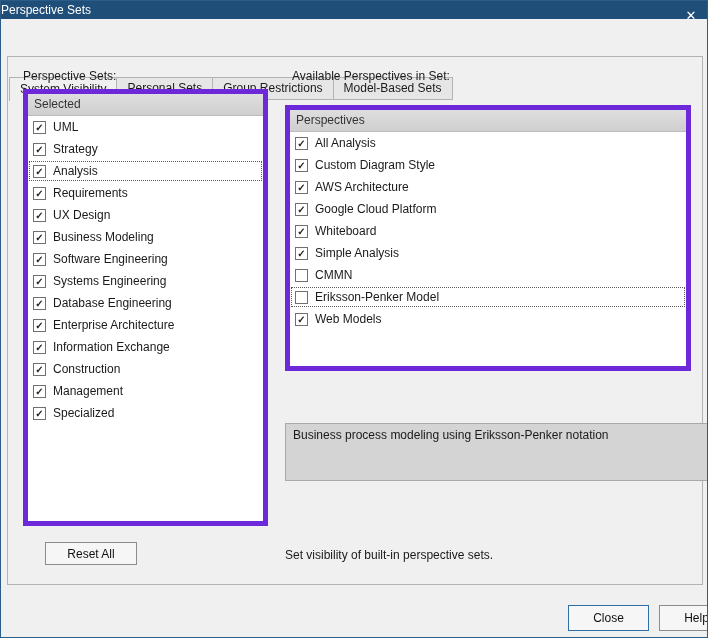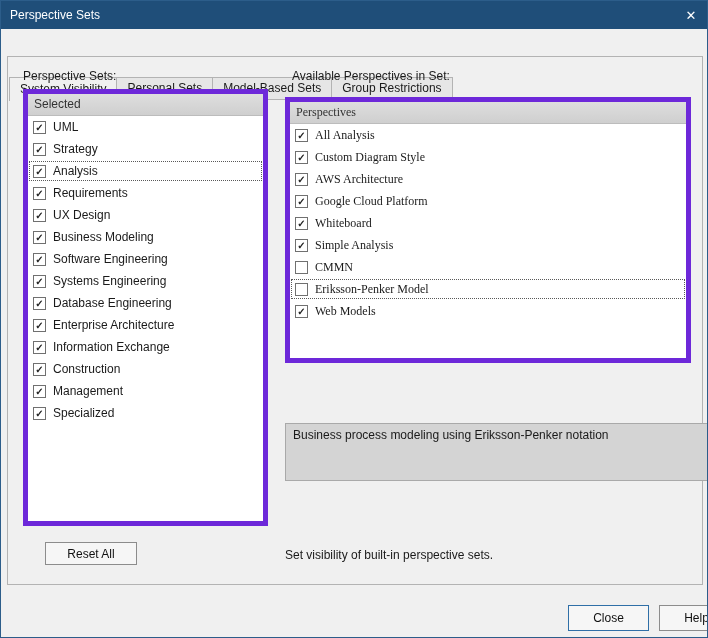--- a/index.html
+++ b/index.html
@@ -8,23 +8,23 @@
     font-family:"Liberation Sans", sans-serif;
     font-size:12px;
     color:#1a1a1a;
     background:#f0f0f0;
     position:relative;
     overflow:hidden;
     border:1px solid #2c5d8a;
   }
   
   .titlebar {
-    position:absolute; top:0; left:0; right:0; height:28px;
+    position:absolute; top:0; left:0; right:0; height:18px;
     background:#1f4e79; color:#ffffff;
-    display:flex; align-items:center; padding-left:9px;
+    display:flex; align-items:center; 
   }
   .titlebar .title { font-size:12px; }
   .close-x {
     position:absolute; right:0; top:0; width:32px; height:28px;
     display:flex; align-items:center; justify-content:center;
     font-size:13px; color:#ffffff; cursor:default;
   }
   
   .tabs { position:absolute; left:8px; top:32px; display:flex; z-index:2;margin-top:44px; }
   .tab {
@@ -42,21 +42,21 @@
     position:absolute; left:6px; top:55px; width:696px; height:529px;
     border:1px solid #b3b3b3; background:#f0f0f0; z-index:1;
   }
   .panel-label { position:absolute; z-index:2; }
   
   .list {
     position:absolute; background:#ffffff; border:5px solid #6d28d9; z-index:2;
     overflow:hidden;
   }
   #left-list  { left:22px;  top:88px; width:245px; height:437px; }
-  #right-list { left:284px; top:96px; width:406px; height:266px;font-family:Liberation Serif, serif; }
+  #right-list { left:284px; top:104px; width:406px; height:266px; }
   .list-header {
     height:22px; line-height:21px; padding:0 6px;
     background:linear-gradient(#dedede,#cfcfcf);
     border-bottom:1px solid #bcbcbc; color:#333333;
   }
   .row { height:22px; display:flex; align-items:center; padding-left:5px; background:#ffffff; }
   .row.focused { outline:1px dotted #595959; outline-offset:-2px; }
   .checkbox {
     width:13px; height:13px; flex:0 0 13px;
     border:1px solid #707070; background:#ffffff;
@@ -93,24 +93,24 @@
 
 <div class="tabs">
 
 <div class="tab active">
       <span>System Visibility</span>
     </div>
     <div class="tab">
       <span>Personal Sets</span>
     </div>
     <div class="tab">
+      <span>Group Restrictions</span>
+    </div>
+    <div class="tab">
       <span>Model-Based Sets</span>
-    </div>
-    <div class="tab">
-      <span>Group Restrictions</span>
     </div>
   </div>
 
 <div class="frame"></div>
 
 <div class="panel-label" style="left:22px; top:68px;">Perspective Sets:</div>
 
 <div class="panel-label" style="left:284px; top:68px;margin-left:7px;">Available Perspectives in Set:</div>
 
 <div class="list" id="left-list">

